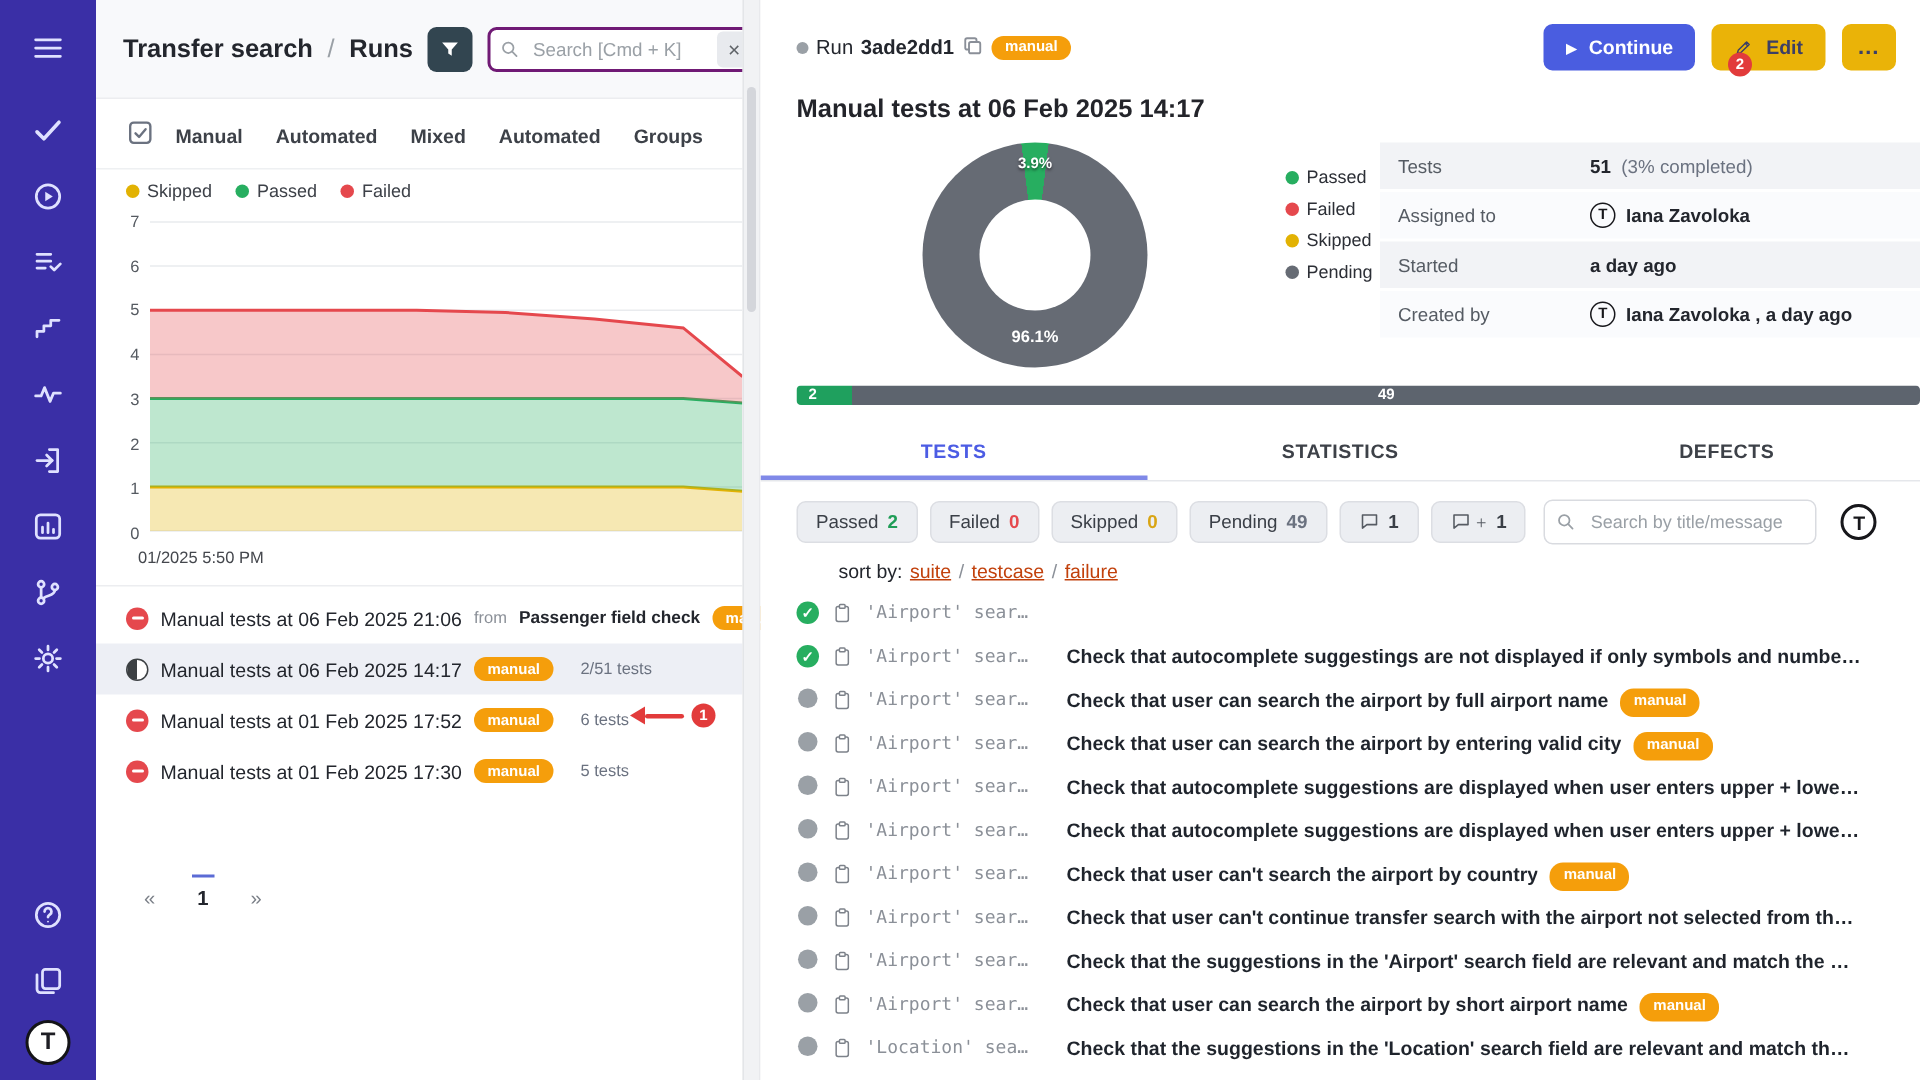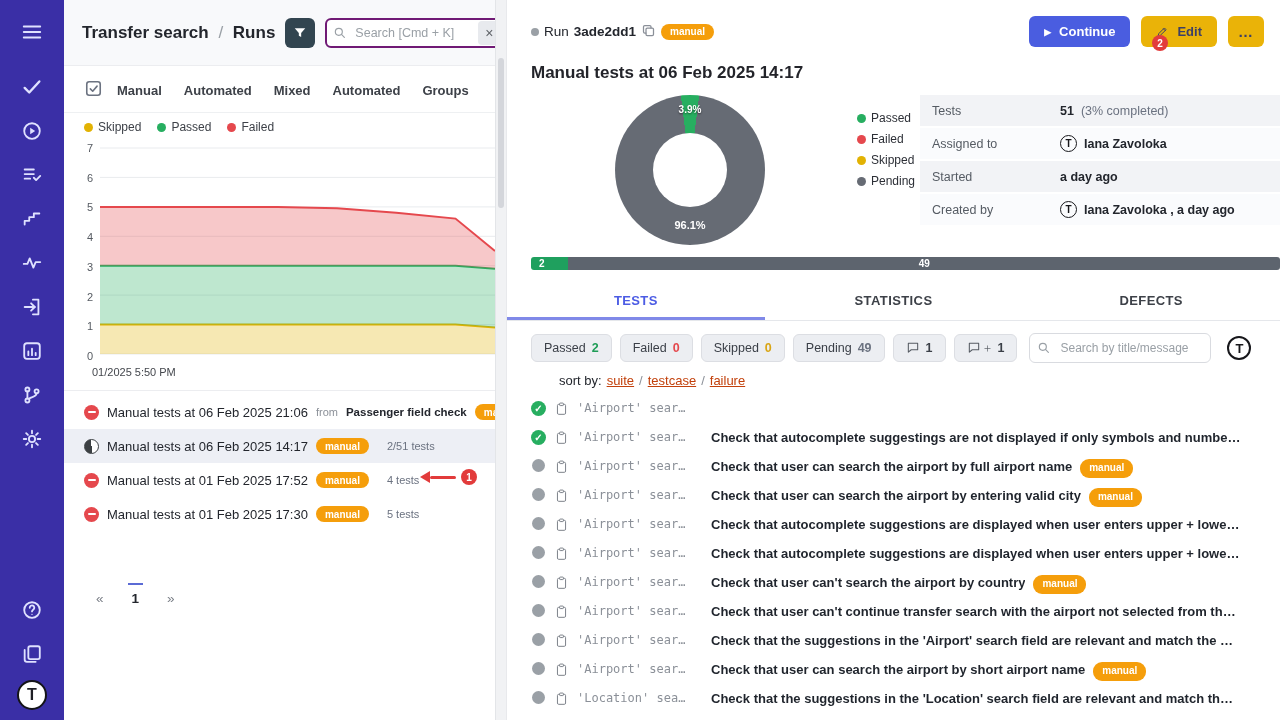--- a/index.html
+++ b/index.html
@@ -329,21 +329,21 @@
 
           <span class="badge">manual</span>
           <span class="run-meta">2/51 tests</span>
         </div>
 
         <div class="run-row">
           <span class="run-icon failed"></span>
           <span class="run-title">Manual tests at 01 Feb 2025 17:52</span>
 
           <span class="badge">manual</span>
-          <span class="run-meta">4 tests</span>
+          <span class="run-meta">6 tests</span>
         </div>
 
         <div class="run-row">
           <span class="run-icon failed"></span>
           <span class="run-title">Manual tests at 01 Feb 2025 17:30</span>
 
           <span class="badge">manual</span>
           <span class="run-meta">5 tests</span>
         </div>
       </div>

